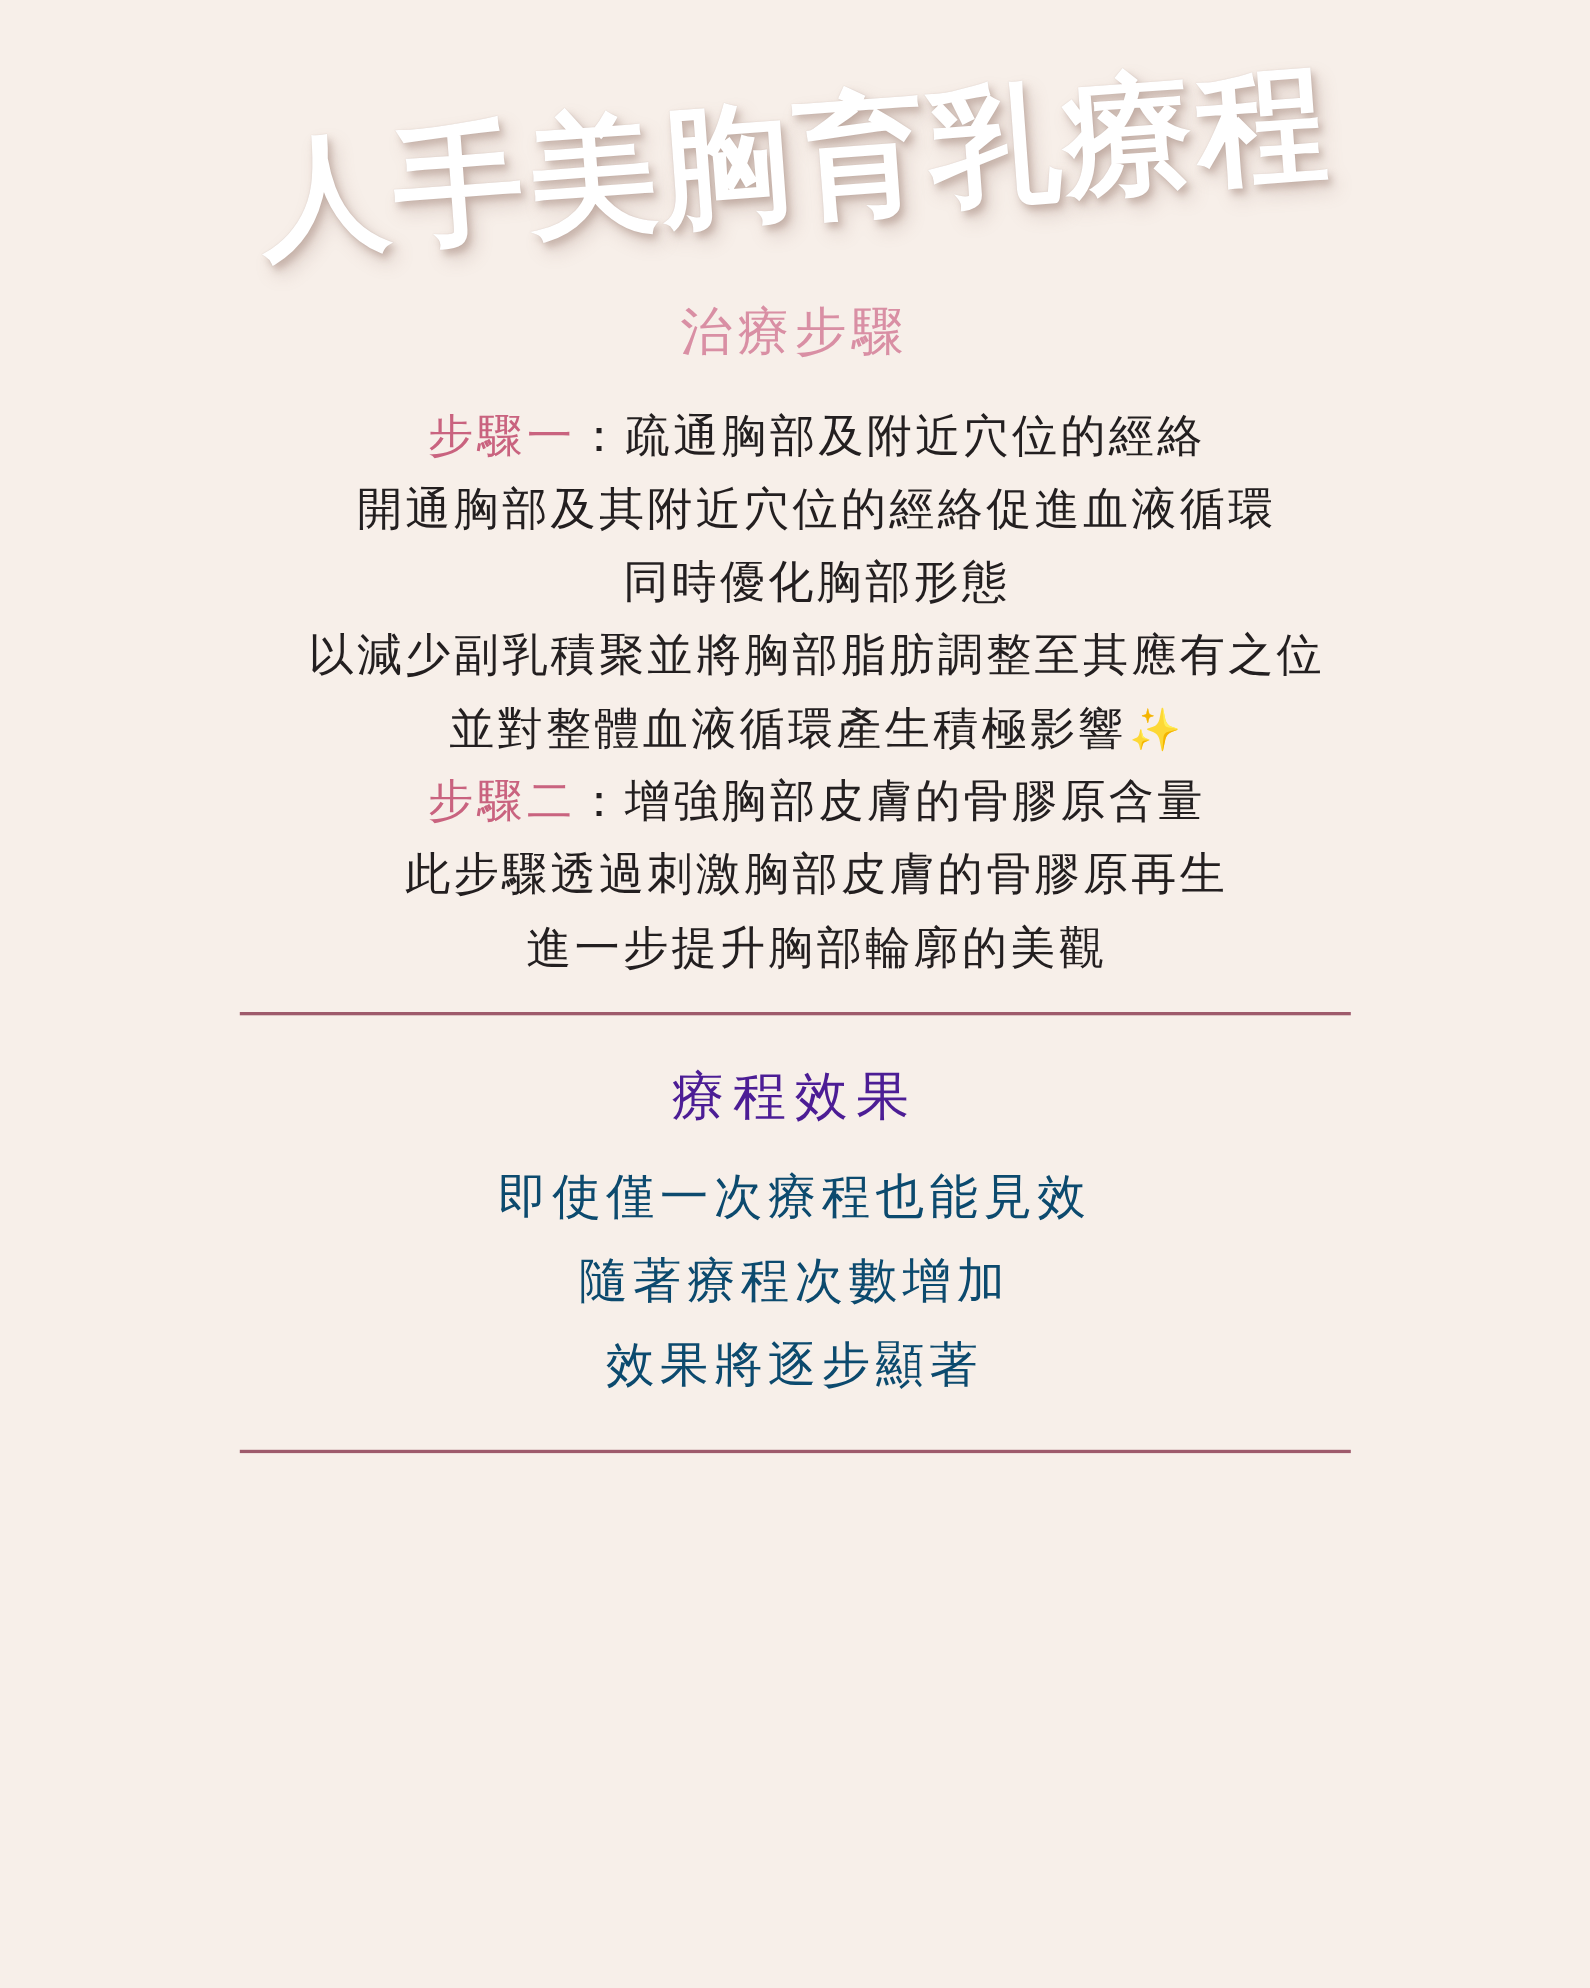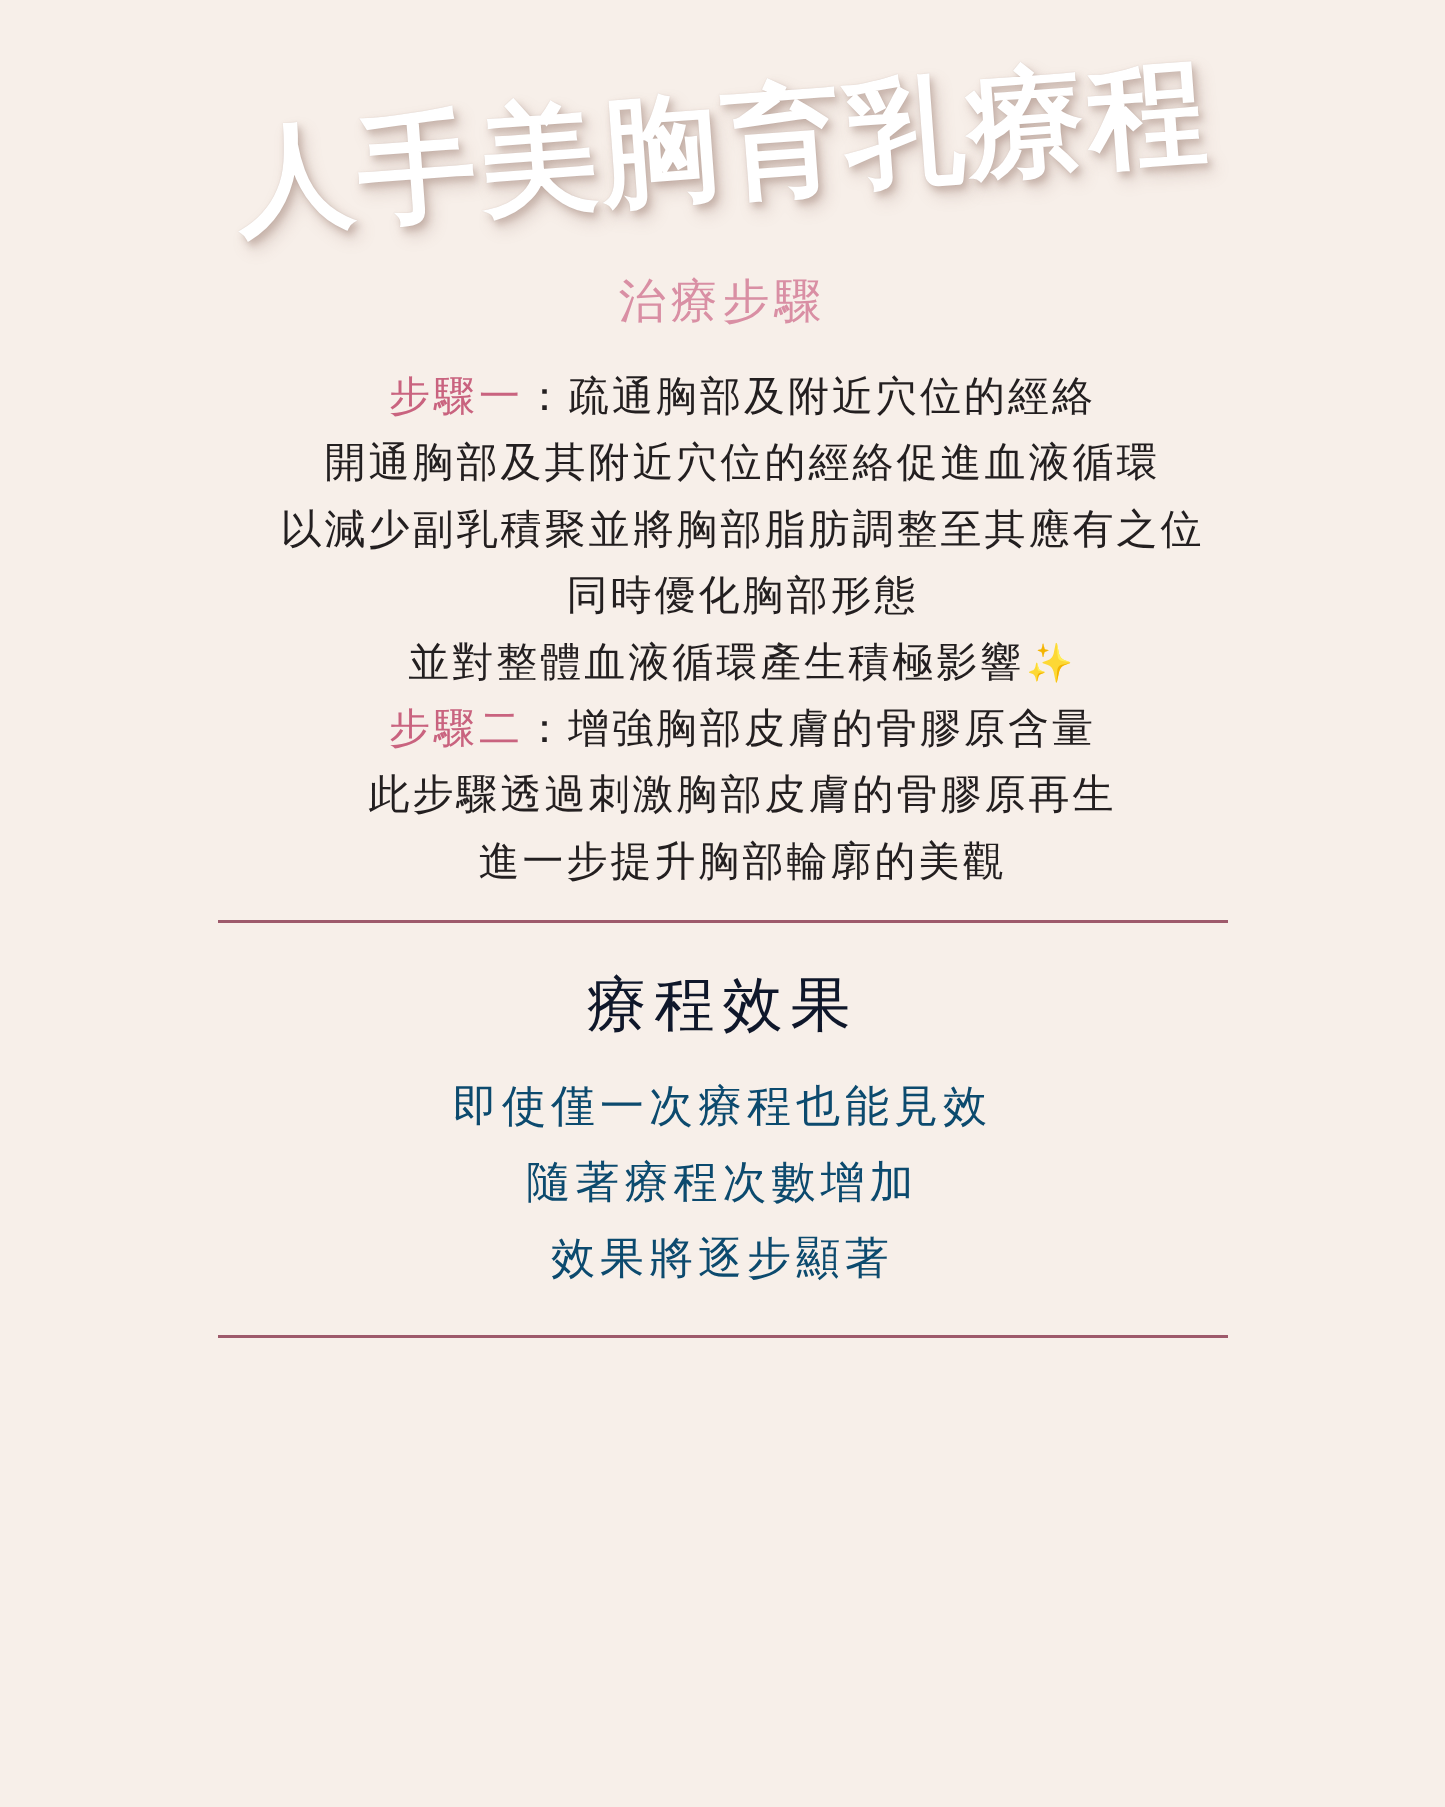--- a/index.html
+++ b/index.html
@@ -86,22 +86,22 @@
   
   .divider {
     width: 1010px;
     height: 3px;
     background: #9e5a6b;
     margin: 26px auto 0 auto;
   }
 
   
   .effects-title {
-    font-size: 60px;
-    color: #0f172a;
+    font-size: 48px;
+    color: #4c1d95;
     letter-spacing: 8px;
     text-align: center;
     margin-top: 42px;
     font-family: "DejaVu Sans", "Liberation Sans", sans-serif;
   }
   .effect-line {
     font-size: 44px;
     line-height: 1.72;
     color: #0c4a6e;
     letter-spacing: 5px;
@@ -129,22 +129,22 @@
 
   <div class="section-heading">治療步驟</div>
 
   <div class="lines">
 
     <div class="line">
       <span class="step-label">步驟一</span><span>：</span><span>疏通胸部及附近穴位的經絡</span>
     </div>
 
     <div class="line">開通胸部及其附近穴位的經絡促進血液循環</div>
+    <div class="line">同時優化胸部形態</div>
     <div class="line">以減少副乳積聚並將胸部脂肪調整至其應有之位</div>
-    <div class="line">同時優化胸部形態</div>
     <div class="line">
       <span>並對整體血液循環產生積極影響</span><span class="sparkle">✨</span>
     </div>
 
     <div class="line">
       <span class="step-label">步驟二</span><span>：</span><span>增強胸部皮膚的骨膠原含量</span>
     </div>
 
     <div class="line">此步驟透過刺激胸部皮膚的骨膠原再生</div>
     <div class="line">進一步提升胸部輪廓的美觀</div>

